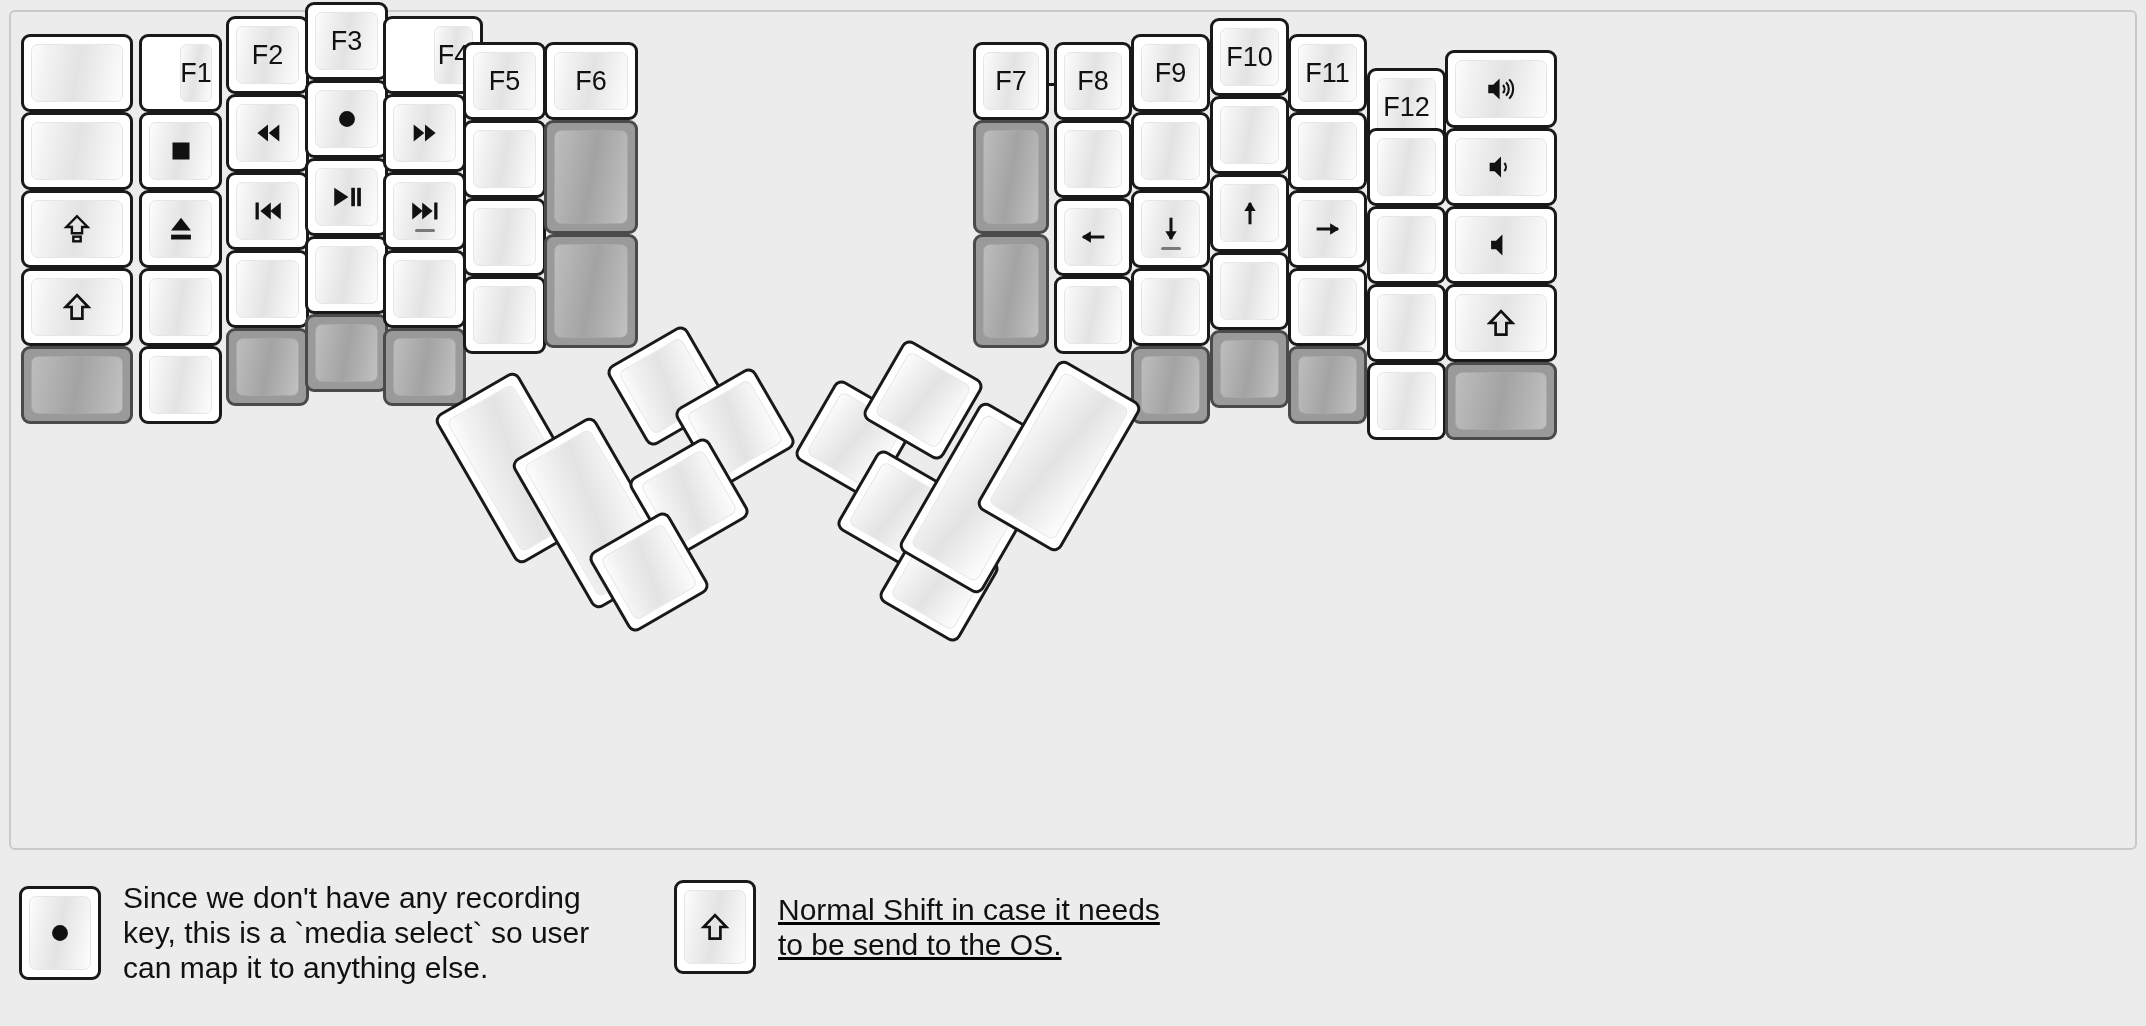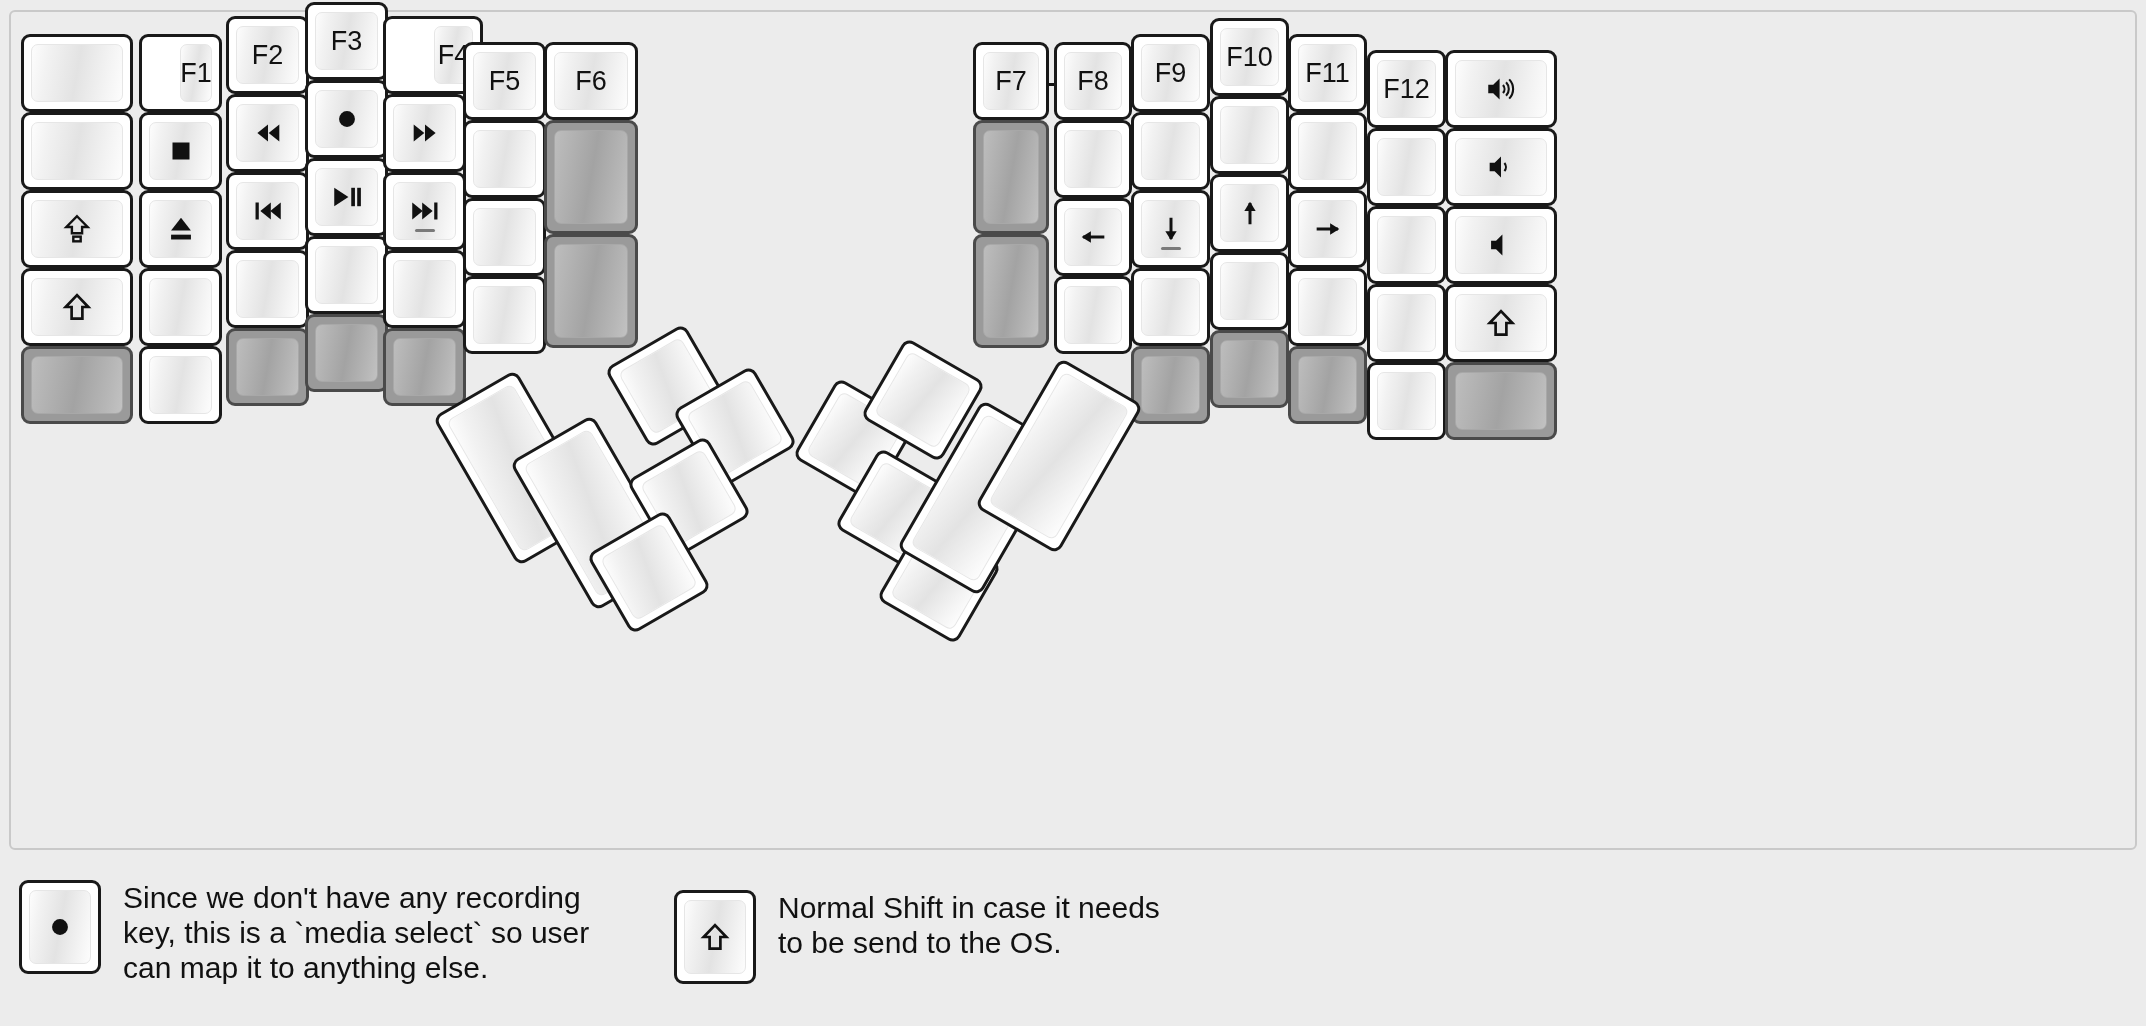--- a/index.html
+++ b/index.html
@@ -63,21 +63,21 @@
     position:absolute;bottom:7px;left:50%;
     transform:translateX(-50%);
     width:20px;height:3px;background:#7a7a7a;border-radius:2px;
   }
 
   
   #legend{
     position:absolute;left:9px;top:862px;width:2128px;height:154px;
     box-sizing:border-box;
   }
-  .legend-item{position:absolute;display:flex;}
+  .legend-item{position:absolute;display:flex;align-items:center;}
   .legend-key{
     position:relative;width:82px;height:94px;flex:none;
     background:#fff;border:3px solid #191919;border-radius:9px;
     padding:7px;box-sizing:border-box;
   }
   .legend-key .cap{
     width:100%;height:100%;border-radius:7px;
     background:linear-gradient(100deg,#fdfdfd 0%,#f2f2f2 18%,#e3e3e3 50%,#f4f4f4 82%,#fdfdfd 100%);
     border:1px solid #e6e6e6;box-sizing:border-box;
     display:flex;align-items:center;justify-content:center;
@@ -397,21 +397,21 @@
               </svg>
             </span>
           </div>
         </div>
         <div class="key" style="left: 1277px; top: 256px; width: 79px; height: 78px;">
           <div class="cap"></div>
         </div>
         <div class="key transparent" style="left: 1277px; top: 334px; width: 79px; height: 78px;">
           <div class="cap"></div>
         </div>
-        <div class="key" style="left: 1356px; top: 38px; width: 79px; height: 78px;">
+        <div class="key" style="left: 1356px; top: 56px; width: 79px; height: 78px;">
           <div class="cap">
             <span class="lbl">F12</span>
           </div>
         </div>
         <div class="key" style="left: 1356px; top: 116px; width: 79px; height: 78px;">
           <div class="cap"></div>
         </div>
         <div class="key" style="left: 1356px; top: 194px; width: 79px; height: 78px;">
           <div class="cap"></div>
         </div>
@@ -494,21 +494,21 @@
               <svg class="glyph" width="34" height="34" viewBox="0 0 24 24" fill="#111">
                 <circle cx="12" cy="12" r="5.6"></circle>
               </svg>
             </span>
           </div>
         </div>
         <div class="legend-text">Since we don't have any recording
 key, this is a `media select` so user
 can map it to anything else.</div>
       </div>
-      <div class="legend-item" style="left: 665px; top: 28px;">
+      <div class="legend-item" style="left: 665px; top: 18px; text-decoration: underline;">
         <div class="legend-key">
           <div class="cap">
             <span>
               <svg class="glyph" width="34" height="34" viewBox="0 0 24 24" fill="#111">
                 <path d="M12 3.6 L20 12 L15.8 12 L15.8 20.2 L8.2 20.2 L8.2 12 L4 12 Z" fill="none" stroke="#111" stroke-width="1.9"></path>
               </svg>
             </span>
           </div>
         </div>
         <div class="legend-text">Normal Shift in case it needs

